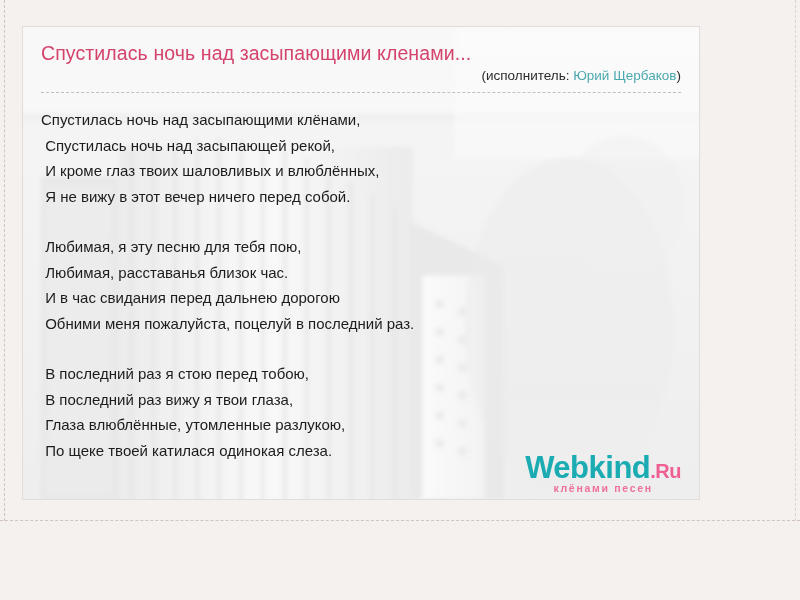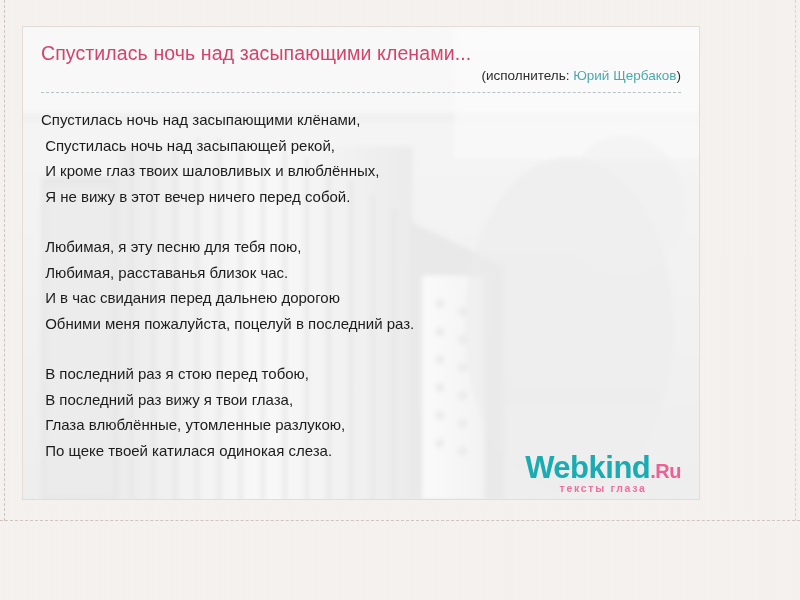--- a/index.html
+++ b/index.html
@@ -234,16 +234,16 @@
     <p id="performer-line"><span>(исполнитель: </span><a href="#" id="performer-link">Юрий Щербаков</a><span>)</span></p>
 
     <hr id="header-divider">
 
     <div id="lyrics"><div class="verse"><span class="lyric-line">Спустилась ночь над засыпающими клёнами,</span><span class="lyric-line"> Спустилась ночь над засыпающей рекой,</span><span class="lyric-line"> И кроме глаз твоих шаловливых и влюблённых,</span><span class="lyric-line"> Я не вижу в этот вечер ничего перед собой.</span></div><div class="verse"><span class="lyric-line"> Любимая, я эту песню для тебя пою,</span><span class="lyric-line"> Любимая, расставанья близок час.</span><span class="lyric-line"> И в час свидания перед дальнею дорогою</span><span class="lyric-line"> Обними меня пожалуйста, поцелуй в последний раз.</span></div><div class="verse" style="margin-bottom: 0px;"><span class="lyric-line"> В последний раз я стою перед тобою,</span><span class="lyric-line"> В последний раз вижу я твои глаза,</span><span class="lyric-line"> Глаза влюблённые, утомленные разлукою,</span><span class="lyric-line"> По щеке твоей катилася одинокая слеза.</span></div></div>
 
   </div>
 
   <div id="logo">
     <div id="logo-wordmark"><span id="logo-web">Webkind</span><span id="logo-dot-ru">.Ru</span></div>
-    <div id="logo-tagline">тексты глаза</div>
+    <div id="logo-tagline">клёнами песен</div>
   </div>
 
 </div>
 
 </body></html>

